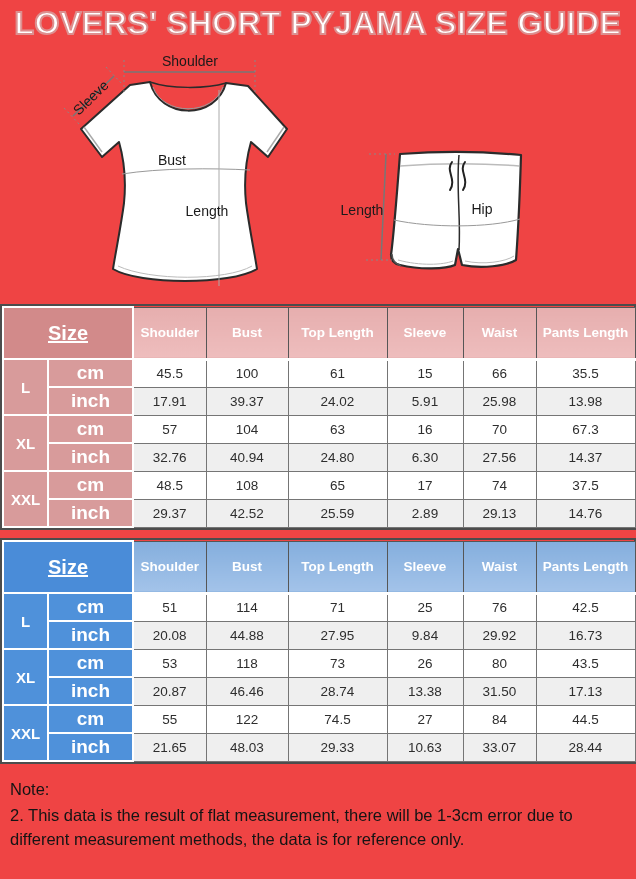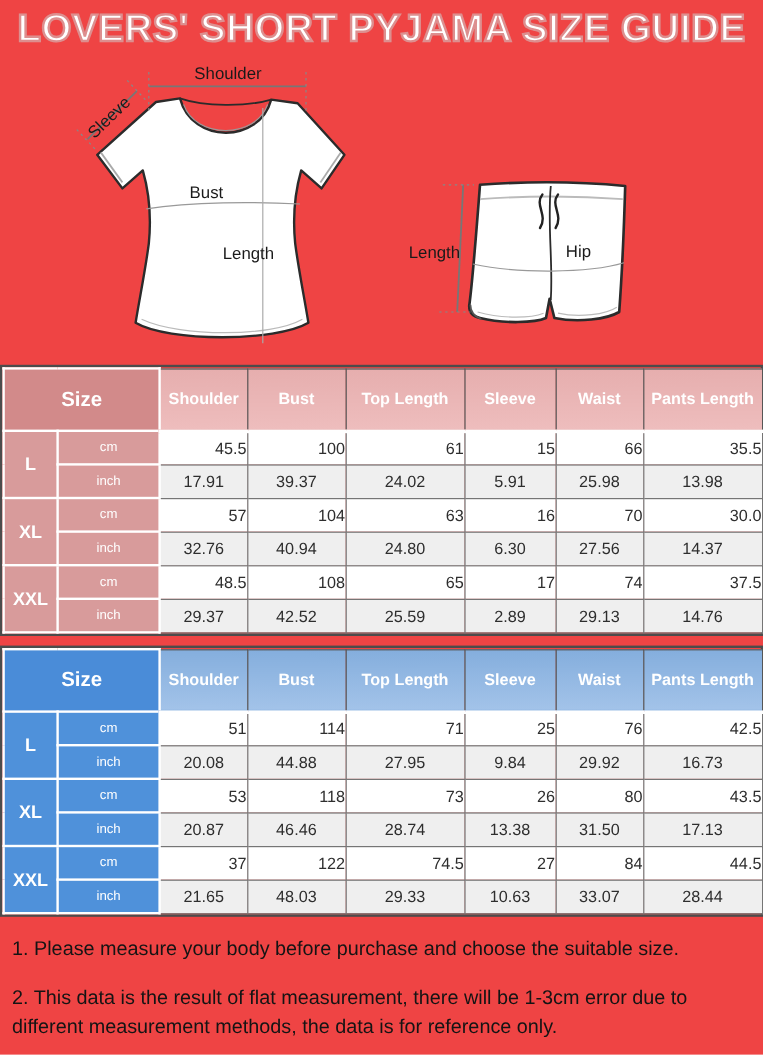--- a/index.html
+++ b/index.html
@@ -16,26 +16,26 @@
   .diagram{height:258px;position:relative;}
   .diagram svg{display:block;}
   .diag-label{font-family:"Liberation Sans",sans-serif;font-size:14px;fill:#1a1a1a;}
 
   
   .tbl-wrap{border:2px solid #4c4c4c;margin:0 0 8px 0;}
   table{width:100%;border-collapse:collapse;table-layout:fixed;}
   th,td{padding:0;text-align:center;vertical-align:middle;}
   thead th{height:50px;font-weight:bold;color:#fff;font-size:13.5px;white-space:nowrap;}
   .col-head{border:1px solid #565656;border-bottom:3px solid #fff;}
-  .size-head{border:2px solid #fff;font-size:17px;}
+  .size-head{border:2px solid #fff;font-size:20px;text-decoration:underline;}
   tbody tr{height:28px;}
   .size-label{border:2px solid #fff;color:#fff;font-weight:bold;font-size:15px;}
-  .unit-cell{border:2px solid #fff;color:#fff;font-weight:normal;font-size:11px;}
+  .unit-cell{border:2px solid #fff;color:#fff;font-weight:bold;font-size:19px;}
   td{border:1px solid #757575;font-size:13.5px;color:#2e2e2e;}
-  .row-cm td{background:#ffffff;text-align:right;}
+  .row-cm td{background:#ffffff;}
   .row-inch td{background:#efefef;}
 
   .t0 .size-head{background:#d28a8a;}
   .t0 .col-head{background:linear-gradient(#e6aeae,#eebdbd);}
   .t0 .size-label,.t0 .unit-cell{background:#d89b9b;}
   .t1 .size-head{background:#4a8cd8;}
   .t1 .col-head{background:linear-gradient(#84aedd,#a3c3e9);}
   .t1 .size-label,.t1 .unit-cell{background:#4f91da;}
 
   
@@ -156,21 +156,21 @@
             <td>13.98</td>
           </tr>
           <tr class="row-cm">
             <th rowspan="2" class="size-label">XL</th>
             <th class="unit-cell">cm</th>
             <td>57</td>
             <td>104</td>
             <td>63</td>
             <td>16</td>
             <td>70</td>
-            <td>30.0</td>
+            <td>67.3</td>
           </tr>
           <tr class="row-inch">
             <th class="unit-cell">inch</th>
             <td>32.76</td>
             <td>40.94</td>
             <td>24.80</td>
             <td>6.30</td>
             <td>27.56</td>
             <td>14.37</td>
           </tr>
@@ -255,38 +255,38 @@
             <td>20.87</td>
             <td>46.46</td>
             <td>28.74</td>
             <td>13.38</td>
             <td>31.50</td>
             <td>17.13</td>
           </tr>
           <tr class="row-cm">
             <th rowspan="2" class="size-label">XXL</th>
             <th class="unit-cell">cm</th>
-            <td>37</td>
+            <td>55</td>
             <td>122</td>
             <td>74.5</td>
             <td>27</td>
             <td>84</td>
             <td>44.5</td>
           </tr>
           <tr class="row-inch">
             <th class="unit-cell">inch</th>
             <td>21.65</td>
             <td>48.03</td>
             <td>29.33</td>
             <td>10.63</td>
             <td>33.07</td>
             <td>28.44</td>
           </tr>
         </tbody>
     </table>
   </div>
 
   <div class="note">
-    <p class="item">1. Please measure your body before purchase and choose the suitable size.</p>
+    <p class="note-heading">Note:</p>
     <p class="item">2. This data is the result of flat measurement, there will be 1-3cm error due to different measurement methods, the data is for reference only.</p>
   </div>
 
 </div>
 
 </body></html>

